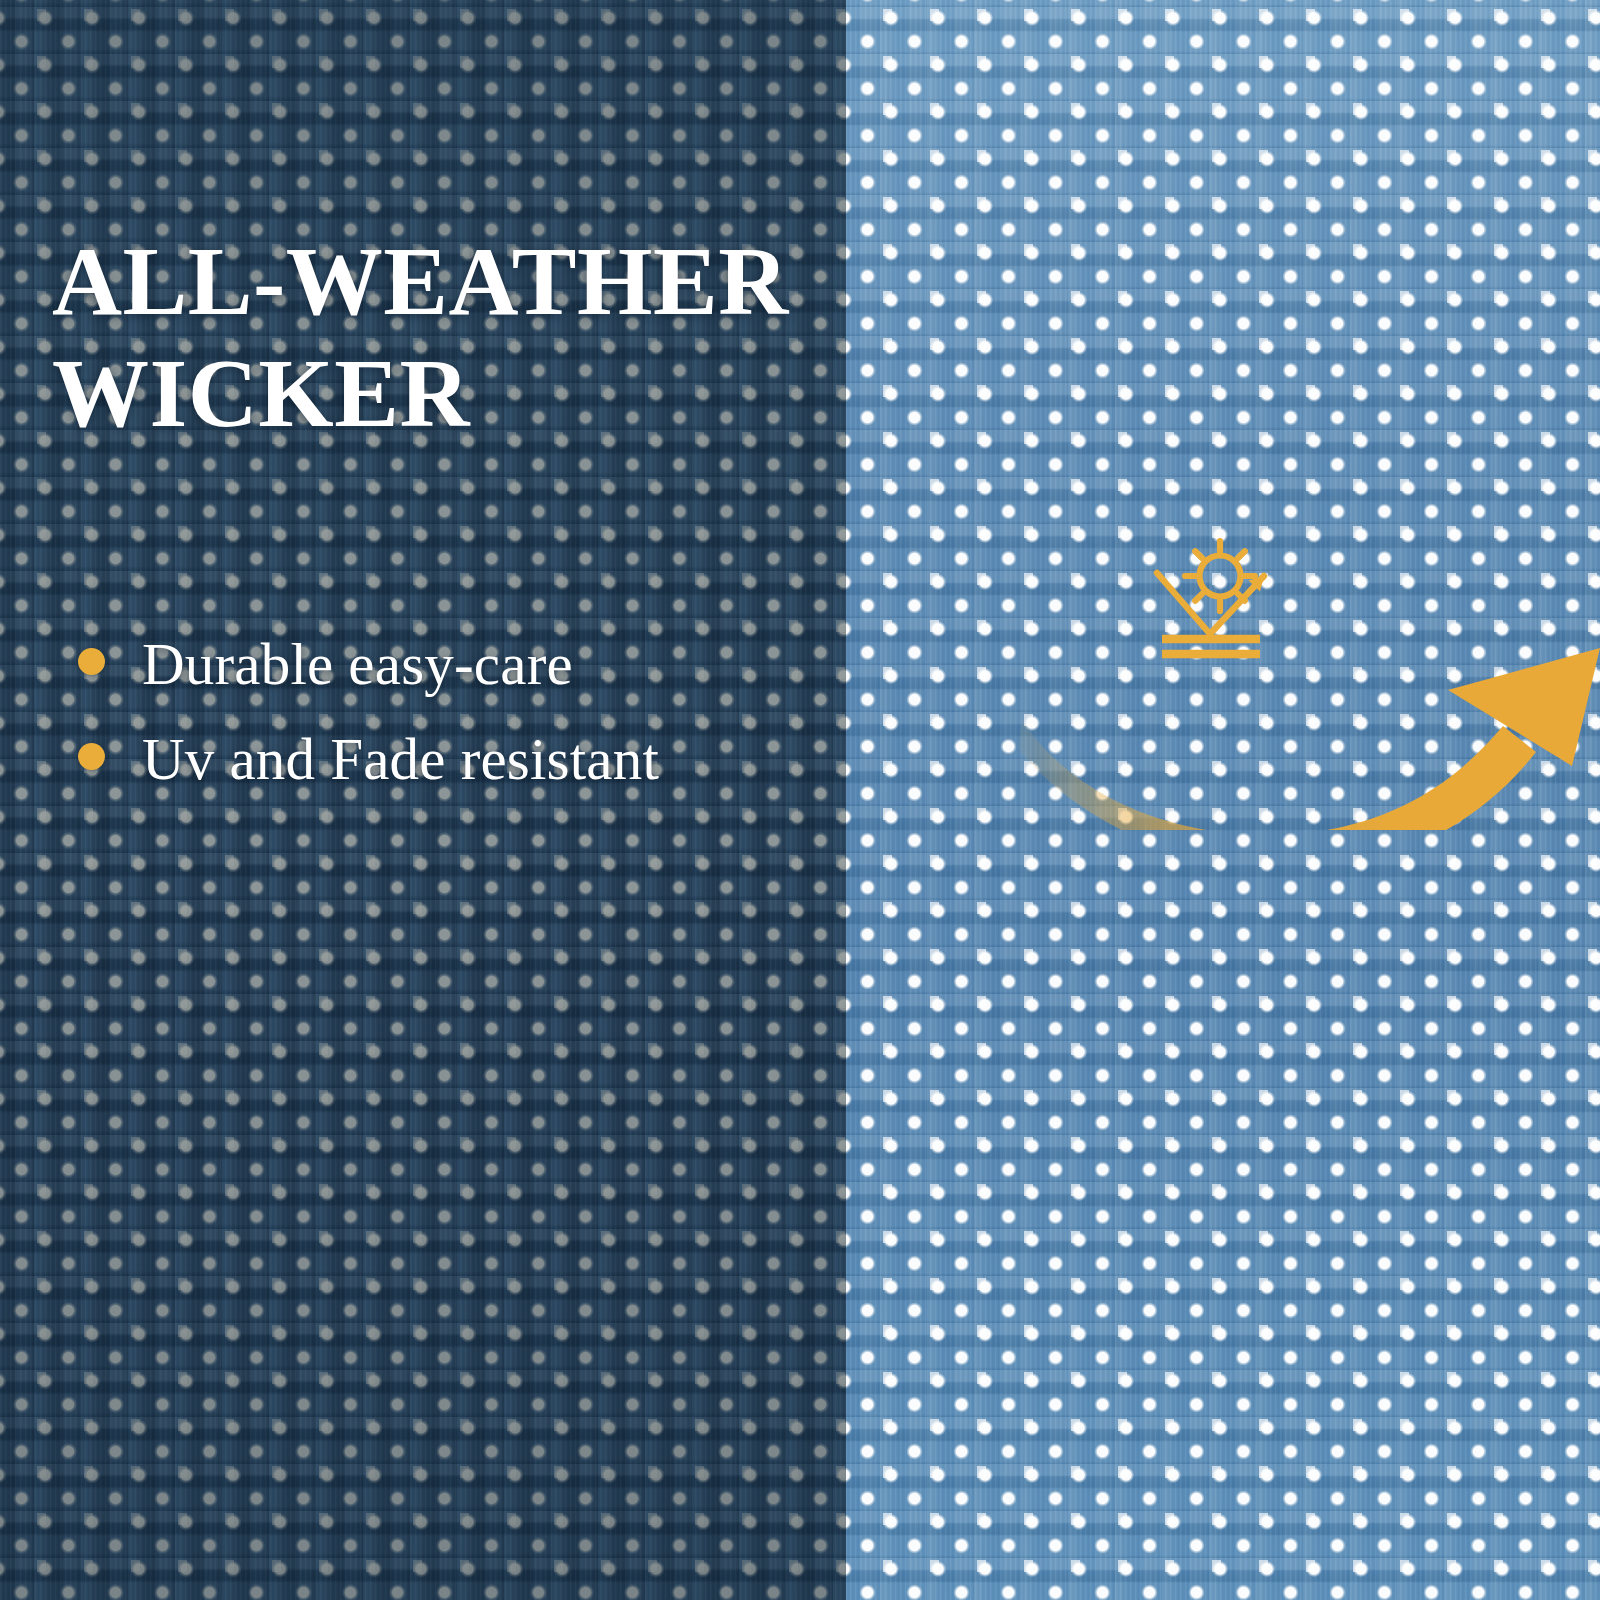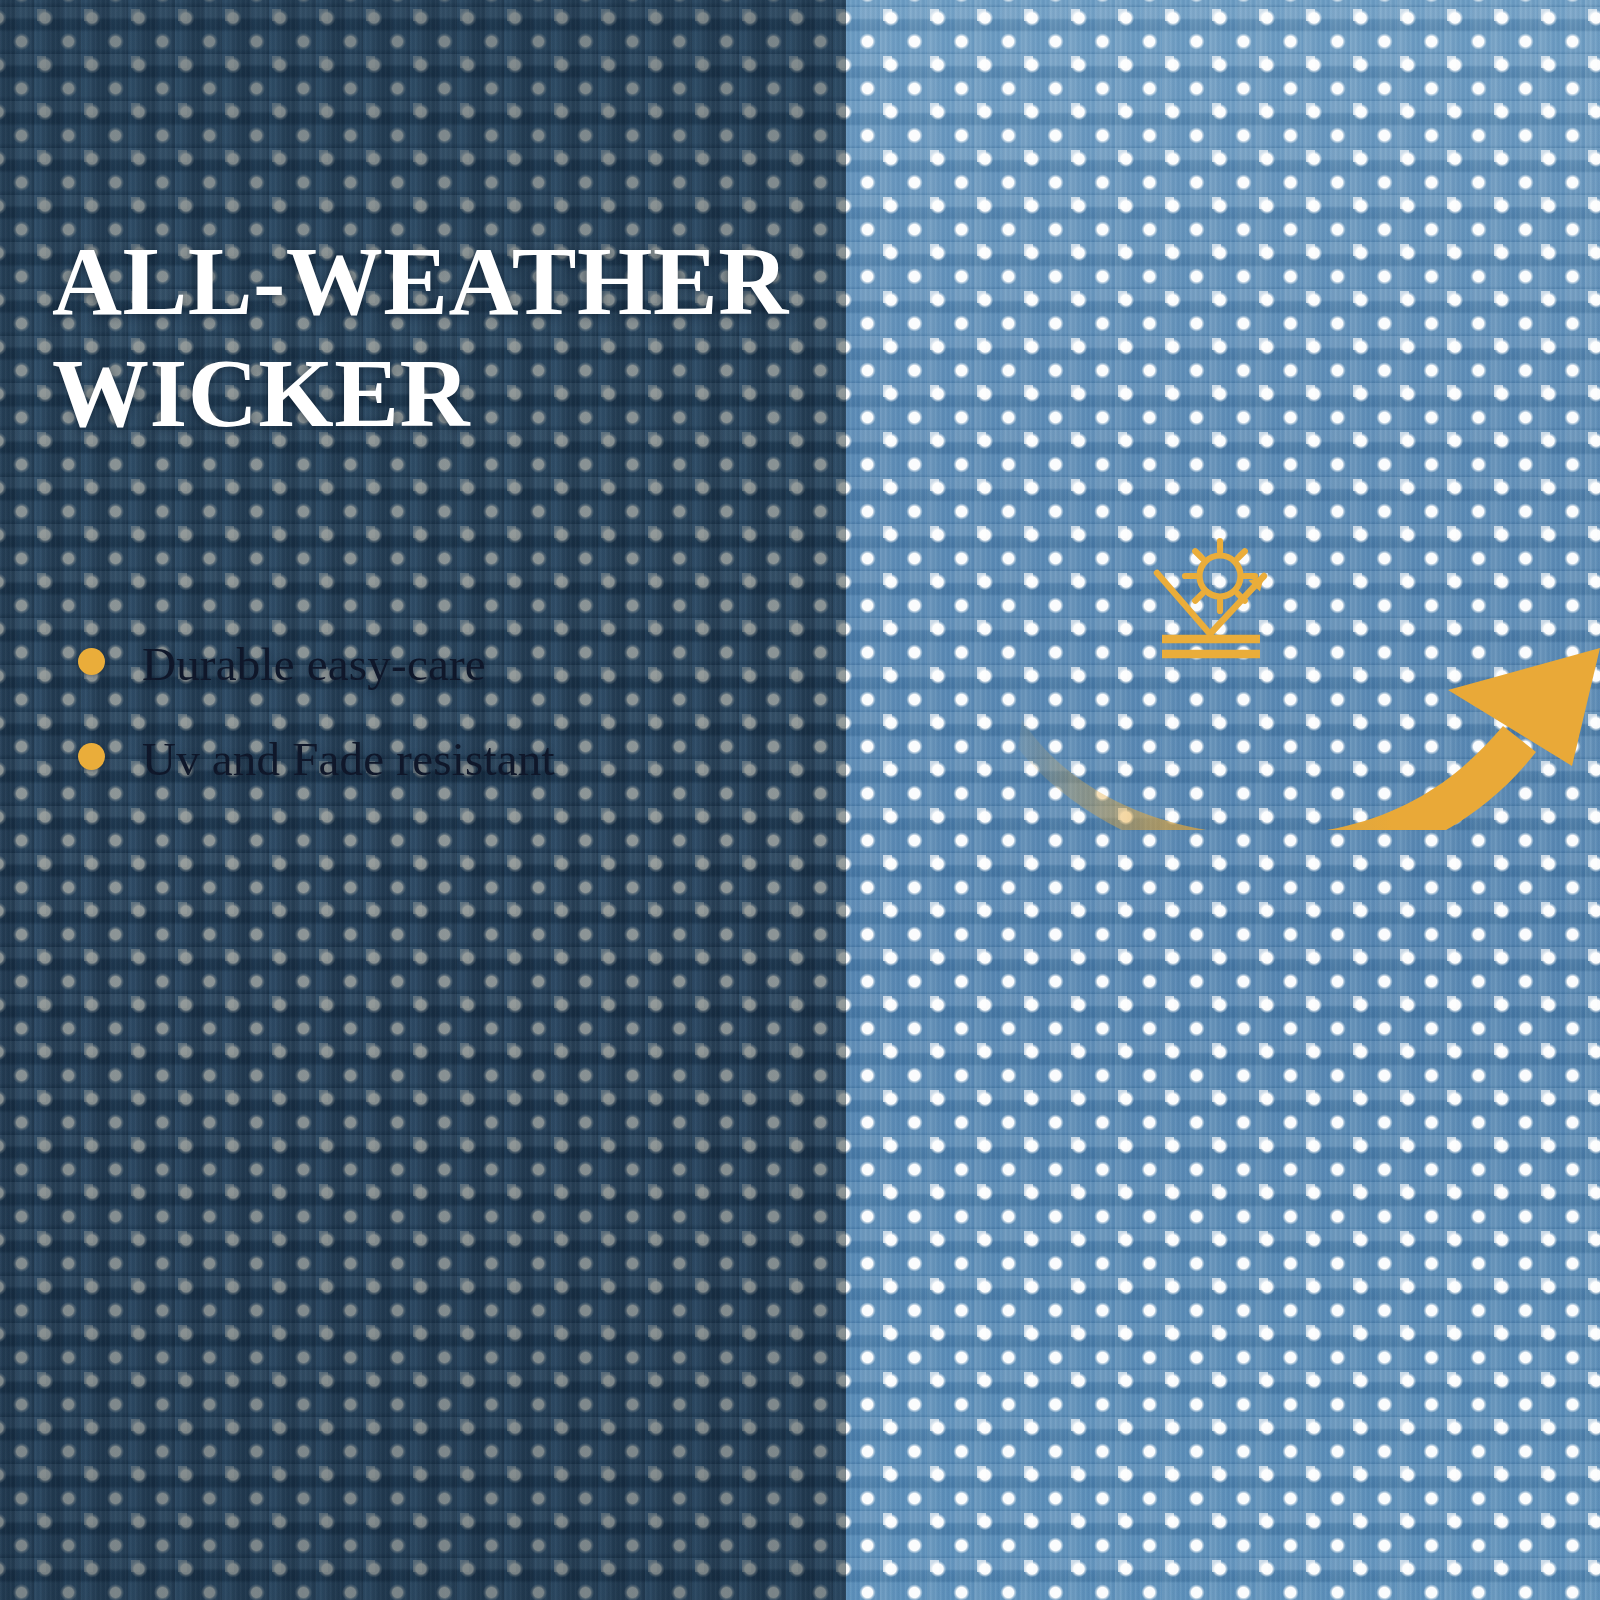--- a/index.html
+++ b/index.html
@@ -211,23 +211,23 @@
     flex:0 0 auto;
     width:27px; height:27px;
     border-radius:50%;
     background:#eaad3a;
     margin-top:12px;
     margin-right:0;
     box-shadow:0 1px 4px rgba(10,26,42,.4);
   }
   .bullet-text{
     margin-left:37px;
-    color:#0f172a;
+    color:#ffffff;
     font-family:"Liberation Serif", serif;
-    font-size:47px;
+    font-size:59px;
     line-height:57px;
     letter-spacing:0.2px;
     text-shadow:0 2px 7px rgba(8,22,38,0.5);
     max-width:690px;
   }
 
   
   .graphics{
     position:absolute;
     z-index:6;

